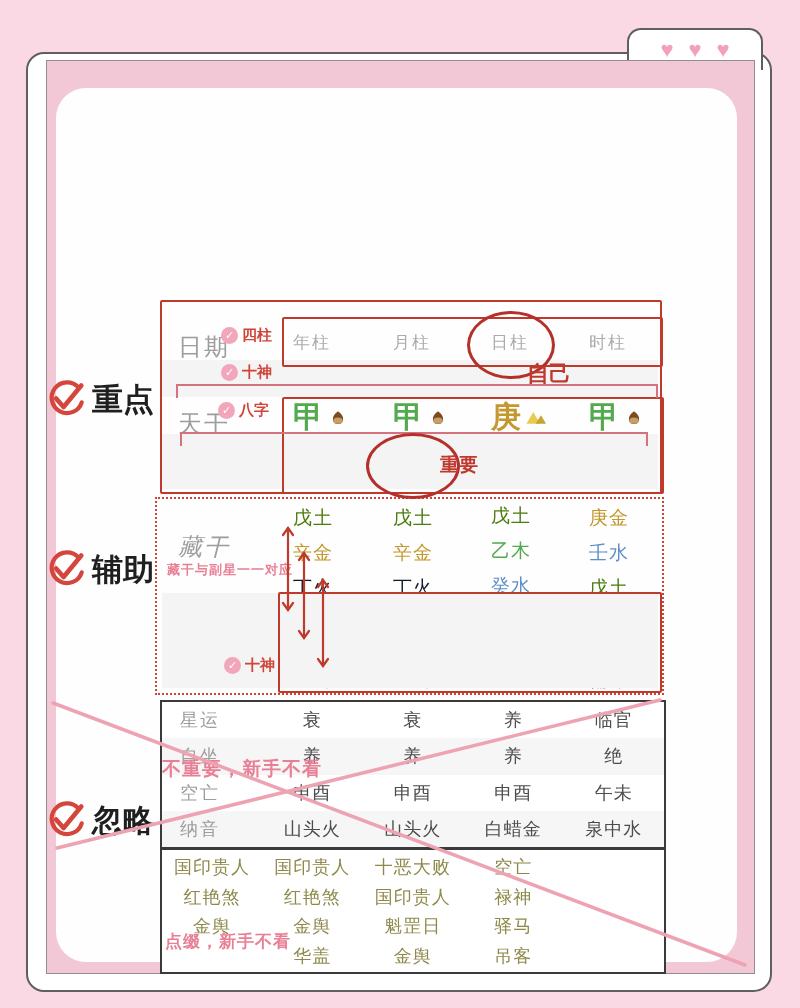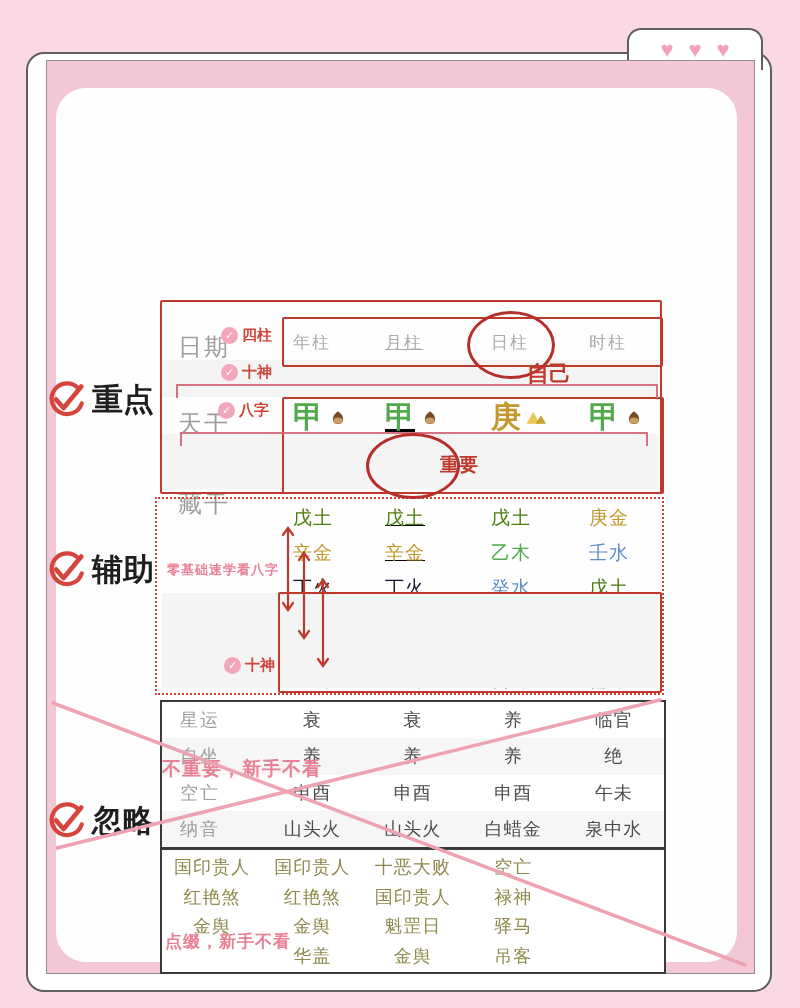--- a/index.html
+++ b/index.html
@@ -18,27 +18,27 @@
   .content{position:absolute;left:56px;top:88px;width:681px;height:874px;background:#fefefe;
         border-radius:30px;z-index:4;}
   .layer{position:absolute;inset:0;z-index:5;}
 
   
   .title{position:absolute;left:0;right:40px;top:138px;text-align:center;
          font-family:"Liberation Serif","DejaVu Serif",serif;font-weight:bold;
          font-size:66px;color:#141414;letter-spacing:1px;}
 
   
-  .side-item{position:absolute;display:flex;align-items:center;gap:7px;}
+  .side-item{position:absolute;display:flex;gap:7px;}
   .side-item .txt{font-size:31px;font-weight:bold;color:#1f1f1f;}
   .side-key{left:44px;top:379px;} .side-aux{left:44px;top:549px;} .side-ign{left:44px;top:800px;}
 
   
   .abs{position:absolute;}
-  .cx0{left:293px;} .cx1{left:385px;text-decoration:underline;} .cx2{left:491px;} .cx3{left:589px;}
+  .cx0{left:293px;} .cx1{left:393px;} .cx2{left:491px;font-family:Liberation Mono, monospace;} .cx3{left:589px;}
   .rlabel{position:absolute;left:178px;font-size:24px;color:#9d9d9d;letter-spacing:2px;}
   .pillar{font-size:17px;color:#abodab;color:#ababab;letter-spacing:2px;}
   .val{font-size:17px;color:#4c4c4c;letter-spacing:1px;}
   .bigchar{font-size:30px;font-weight:600;display:flex;align-items:center;gap:5px;}
   .c-wood{color:#52a94e;} .c-metal{color:#c3992f;} .c-earth{color:#4d7c0f;}
   .c-fire{color:#0f172a;} .c-water{color:#5d8ec8;} .c-metal2{color:#cd9427;}
   .elem-icon{width:20px;height:15px;flex:0 0 auto;}
 
   .stack{position:absolute;font-size:19px;letter-spacing:1px;}
   .stack span{display:block;line-height:35px;}
@@ -223,23 +223,23 @@
     <div class="redbox thin" style="left:282px;top:317px;width:377px;height:46px;"></div>
     <div class="redbox thin" style="left:282px;top:397px;width:378px;height:93px;"></div>
     <div class="redcircle" style="left:467px;top:311px;width:82px;height:62px;"></div>
     <div class="redcircle" style="left:366px;top:433px;width:88px;height:60px;"></div>
     <div class="bracket" style="left:176px;top:384px;width:478px;"></div>
     <div class="bracket" style="left:180px;top:432px;width:464px;"></div>
 
     <div class="dashbox" style="left:155px;top:497px;width:505px;height:194px;"></div>
     <div class="redbox thin" style="left:278px;top:592px;width:380px;height:97px;"></div>
 
-    <div class="rlabel" style="top:488px;">藏干</div>
+    <div class="rlabel" style="top:531px;font-style:italic;">藏干</div>
     <div class="rlabel" style="top:606px;">副星</div>
-    <div class="pinknote" style="left:167px;top:561px;font-size:13px;">零基础速学看八字</div>
+    <div class="pinknote" style="left:167px;top:561px;font-size:13px;">藏干与副星一一对应</div>
     <div class="chip" style="left:224px;top:656px;">
       <span class="chk">✓</span>
       <span class="tagtxt">十神</span>
     </div>
 
     <div class="stack cx0" style="top:500px;">
       <span class="c-earth">戊土</span>
       <span class="c-metal">辛金</span>
       <span class="c-fire">丁火</span>
     </div>

